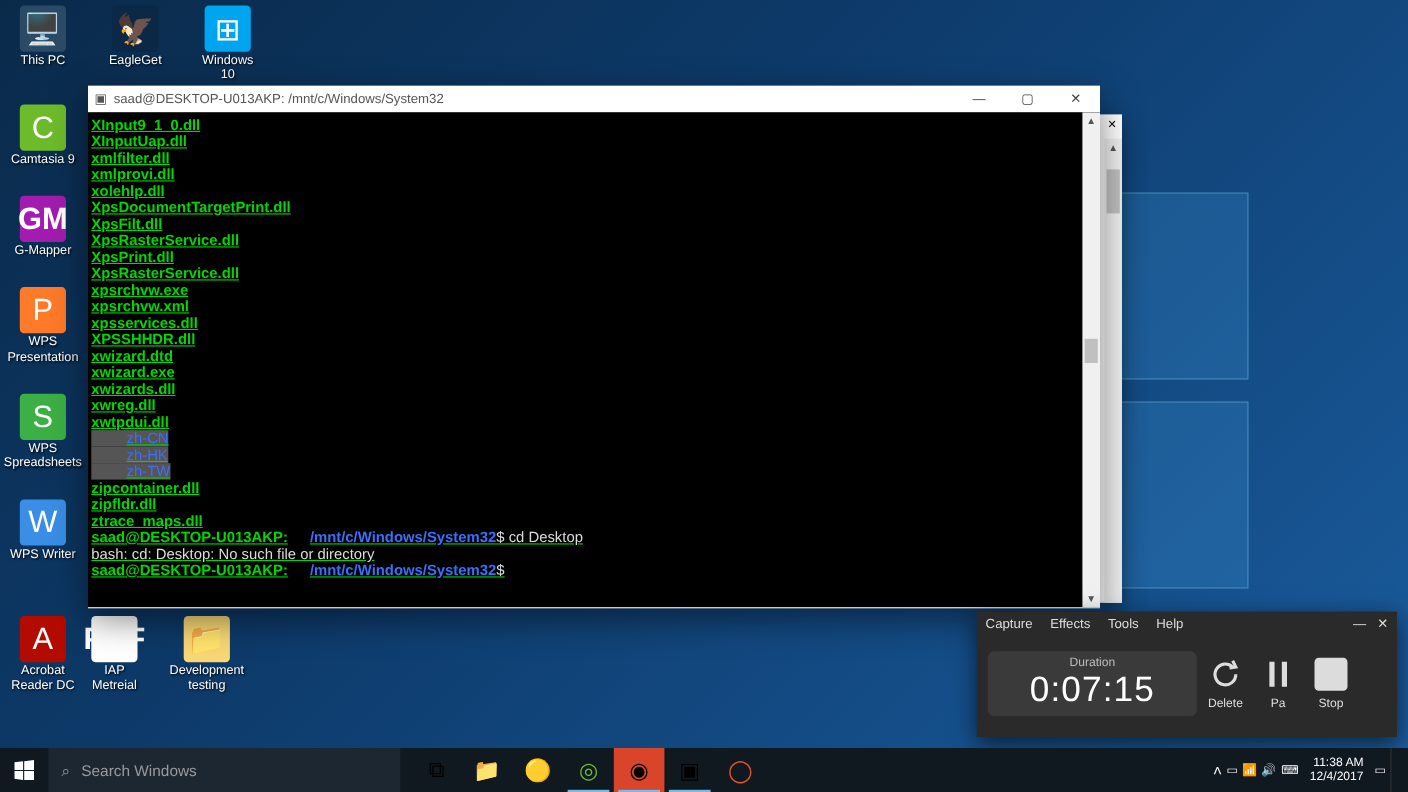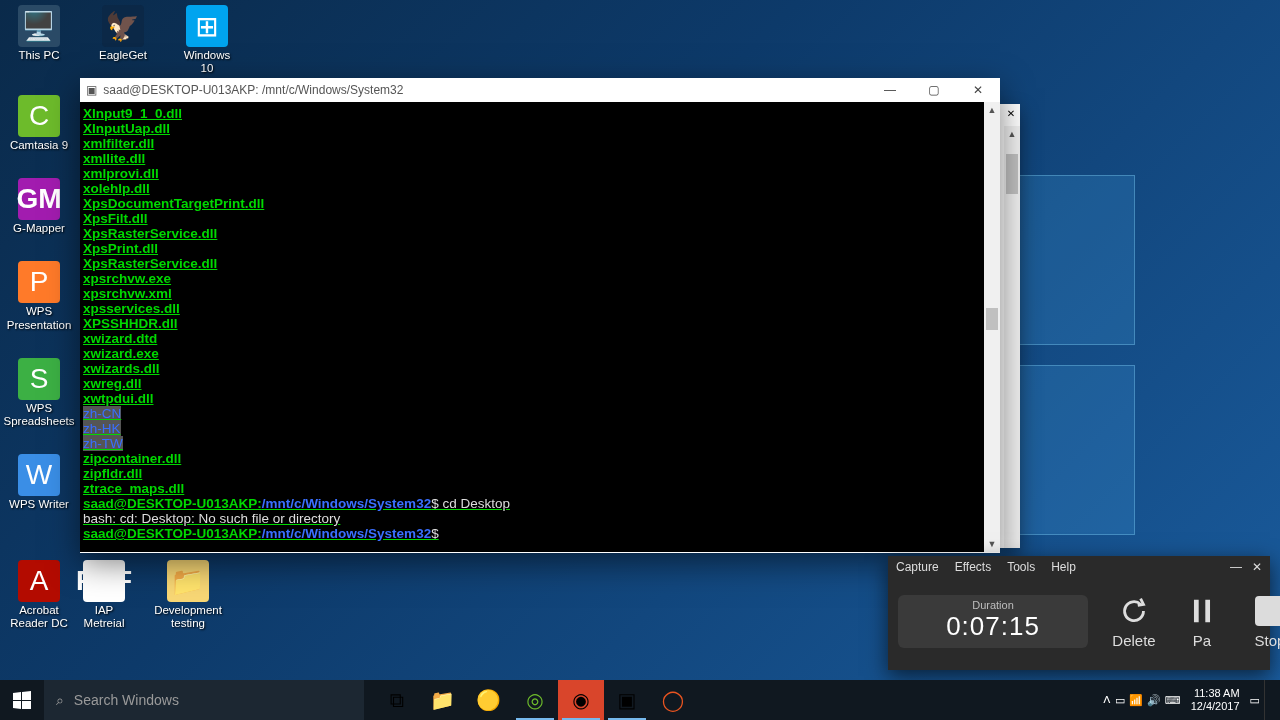--- a/index.html
+++ b/index.html
@@ -33,47 +33,47 @@
   .glyph-pdf { background:#fff; color:#b30b00; font-size:20px; font-weight:bold; }
   .glyph-fold { background:#f8d775; }
 
   
   .term-window { position:absolute; top:78px; left:80px; width:920px; height:475px; background:#fff; box-shadow:0 10px 30px rgba(0,0,0,0.5); }
   .titlebar { height:24px; background:#fff; display:flex; align-items:center; padding-left:6px; gap:6px; font-size:12px; color:#555; }
   .titlebar .winbtns { margin-left:auto; display:flex; }
   .winbtn { width:44px; height:24px; display:flex; align-items:center; justify-content:center; font-size:12px; color:#444; }
   .term-body { position:relative; height:450px; background:#000; font-family:"Consolas","Courier New",monospace; font-size:13.5px; line-height:15px; color:#00d800; padding:4px 3px; overflow:hidden;text-decoration:underline; }
   .term-body .green { color:#00d800; font-weight:bold; }
-  .term-body .selblue { color:#3a6fff; background:#555; }
+  .term-body .selblue { color:#3a6fff; background:#555;padding-left:32px; }
   .term-body .white { color:#ddd; }
   .term-body .prompt { color:#00d800; font-weight:bold; }
-  .term-body .path { color:#3a6fff; font-weight:bold; }
+  .term-body .path { color:#3a6fff; font-weight:bold;margin-left:20px; }
   .term-scroll { position:absolute; top:0; right:0; width:16px; height:100%; background:#f0f0f0; }
   .term-scroll .arrow { height:16px; display:flex; align-items:center; justify-content:center; font-size:9px; color:#555; }
   .term-scroll .thumb { position:absolute; left:2px; top:206px; width:12px; height:22px; background:#c0c0c0; }
   .term-scroll .arrow.bottom{ position:absolute; bottom:0; width:100%; }
 
   .back-window { position:absolute; top:104px; left:996px; width:24px; height:444px; background:#fff; box-shadow:0 8px 20px rgba(0,0,0,.4); }
   .back-window .close { position:absolute; top:0; right:0; width:18px; height:18px; font-size:10px; display:flex; align-items:center; justify-content:center; }
   .back-window .scroll { position:absolute; top:22px; right:0; width:16px; bottom:0; background:#f0f0f0; }
   .back-window .scroll .arrow { height:16px; font-size:9px; display:flex;align-items:center;justify-content:center;color:#555;}
   .back-window .scroll .thumb{ position:absolute; top:28px; left:2px; width:12px; height:40px; background:#c0c0c0;}
 
   
   .recorder { position:absolute; bottom:50px; right:10px; width:382px; height:114px; background:#2a2a2a; color:#cfcfcf; box-shadow:0 6px 20px rgba(0,0,0,.6); }
   .rec-menu { display:flex; align-items:center; height:22px; padding:0 8px; gap:16px; font-size:12px; }
   .rec-menu .mm { color:#ddd; }
   .rec-menu .ctrls { margin-left:auto; display:flex; gap:10px; color:#ddd; font-size:12px; }
-  .rec-body { display:flex; align-items:center; height:90px; padding:4px 10px 8px 10px; gap:24px; }
+  .rec-body { display:flex; align-items:center; height:90px; padding:4px 10px 8px 10px; gap:4px; }
   .timer-box { flex:none; width:190px; background:#3a3a3a; border-radius:6px; padding:4px 0 6px 0; text-align:center; }
   .timer-box .dur { font-size:11px; color:#bdbdbd; }
-  .timer-box .time { font-size:26px; font-weight:300; letter-spacing:1px; color:#fff; }
+  .timer-box .time { font-size:32px; font-weight:300; letter-spacing:1px; color:#fff; }
   .rec-btn { flex:none; width:44px; display:flex; flex-direction:column; align-items:center; gap:4px; }
   .rec-btn .ic { width:34px; height:34px; display:flex; align-items:center; justify-content:center; }
-  .rec-btn .lbl { font-size:15px; color:#ddd; }
+  .rec-btn .lbl { font-size:11px; color:#ddd; }
   .ic-del svg, .ic-pause svg { fill:none; stroke:#ddd; stroke-width:3; }
   .ic-stop { background:#dcdcdc; width:30px; height:30px; border-radius:4px; }
 
   
   .taskbar { position:absolute; bottom:0; left:0; width:100%; height:40px; background:#101820; display:flex; align-items:center; }
   .start { width:44px; height:40px; display:flex; align-items:center; justify-content:center; }
   .start svg path { fill:#fff; }
   .search { width:320px; height:40px; display:flex; align-items:center; gap:10px; padding-left:12px; color:#9a9a9a; font-size:14px; background:#1c2732; }
   .task-icons { display:flex; height:40px; margin-left:10px; }
   .ticon { width:46px; height:40px; display:flex; align-items:center; justify-content:center; font-size:20px; position:relative; }
@@ -165,21 +165,20 @@
       <div class="winbtn">—</div>
       <div class="winbtn">▢</div>
       <div class="winbtn tb-close">✕</div>
     </div>
   </div>
   <div class="term-body">
     <div id="term-lines">
         <div><span class="green">XInput9_1_0.dll</span></div>
         <div><span class="green">XInputUap.dll</span></div>
         <div><span class="green">xmlfilter.dll</span></div>
-        <div><span class="green">xmllite.dll</span></div>
         <div><span class="green">xmlprovi.dll</span></div>
         <div><span class="green">xolehlp.dll</span></div>
         <div><span class="green">XpsDocumentTargetPrint.dll</span></div>
         <div><span class="green">XpsFilt.dll</span></div>
         <div><span class="green">XpsRasterService.dll</span></div>
         <div><span class="green">XpsPrint.dll</span></div>
         <div><span class="green">XpsRasterService.dll</span></div>
         <div><span class="green">xpsrchvw.exe</span></div>
         <div><span class="green">xpsrchvw.xml</span></div>
         <div><span class="green">xpsservices.dll</span></div>

